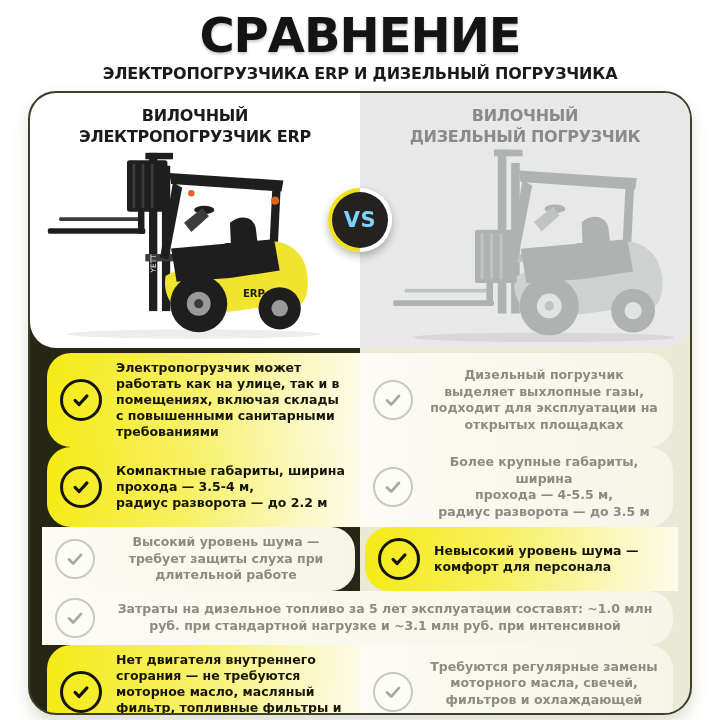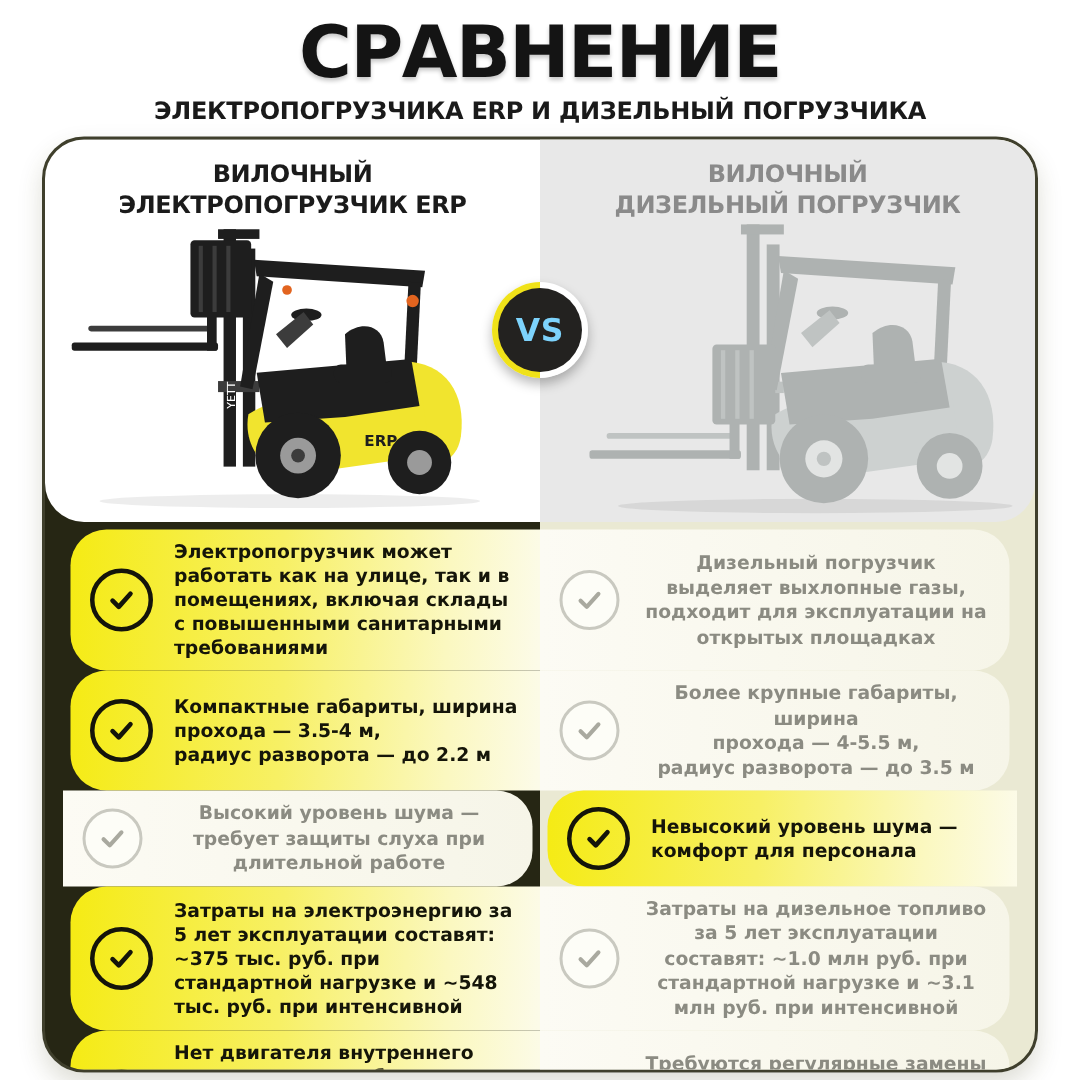--- a/index.html
+++ b/index.html
@@ -214,28 +214,20 @@
         <span class="check check-left">
           <svg viewBox="0 0 24 24" fill="none">
               <path d="M5.5 12.5 L10 17 L18.5 7.5" stroke-width="3.4" stroke-linecap="round" stroke-linejoin="round"></path>
             </svg>
         </span>
         <p class="pill-text left-text">Невысокий уровень шума — комфорт для персонала</p>
       </div>
     </div>
 
     <div class="row">
-      <div class="pill pill-left">
-        <span class="check check-left">
-          <svg viewBox="0 0 24 24" fill="none">
-              <path d="M5.5 12.5 L10 17 L18.5 7.5" stroke-width="3.4" stroke-linecap="round" stroke-linejoin="round"></path>
-            </svg>
-        </span>
-        <p class="pill-text left-text">Затраты на электроэнергию за 5 лет эксплуатации составят: ~375 тыс. руб. при стандартной нагрузке и ~548 тыс. руб. при интенсивной</p>
-      </div>
       <div class="pill pill-right">
         <span class="check check-right">
           <svg viewBox="0 0 24 24" fill="none">
               <path d="M5.5 12.5 L10 17 L18.5 7.5" stroke-width="3" stroke-linecap="round" stroke-linejoin="round"></path>
             </svg>
         </span>
         <p class="pill-text right-text">Затраты на дизельное топливо за 5 лет эксплуатации составят: ~1.0 млн руб. при стандартной нагрузке и ~3.1 млн руб. при интенсивной</p>
       </div>
     </div>
 

